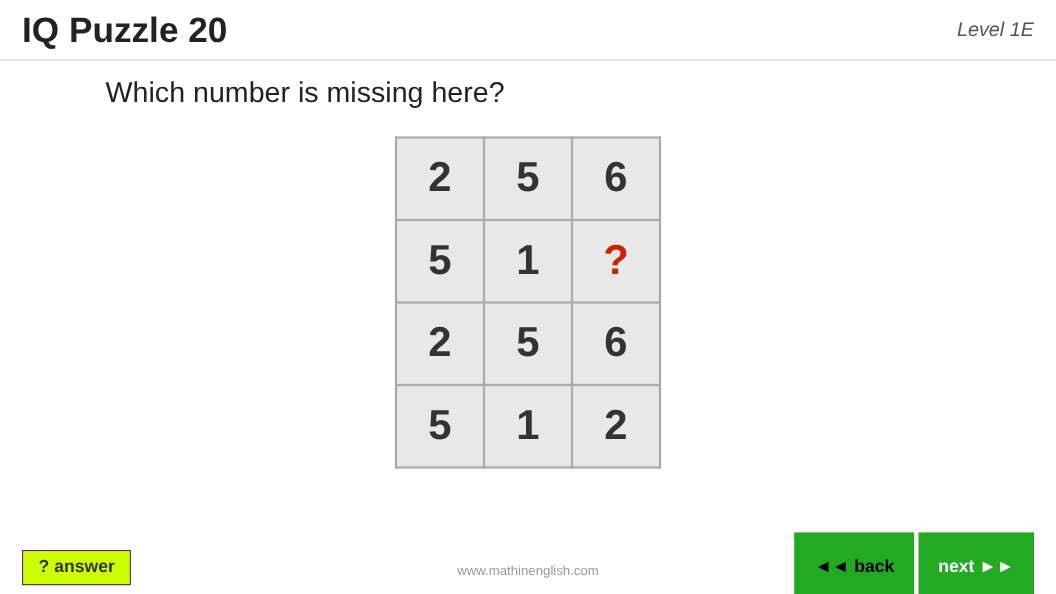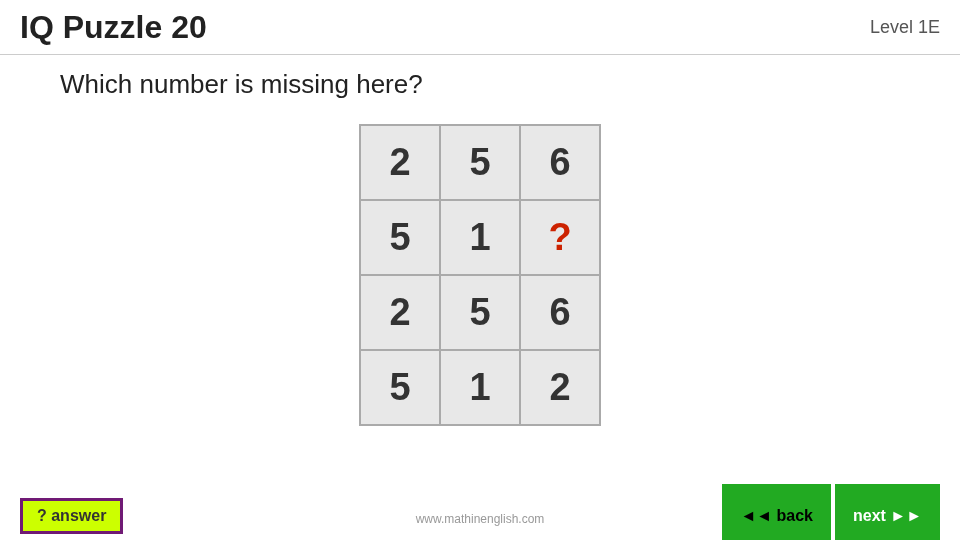--- a/index.html
+++ b/index.html
@@ -27,27 +27,29 @@
       font-weight: bold;
       color: #222;
     }
     #header .level {
       position: absolute;
       right: 20px;
       top: 50%;
       transform: translateY(-50%);
       font-size: 18px;
       color: #555;
+      font-style: italic;
     }
 
     
     #subtitle {
       font-size: 26px;
       color: #222;
       padding: 14px 60px;
+      margin-left: 36px;
     }
 
     
     #main {
       display: flex;
       justify-content: center;
       align-items: flex-start;
       padding-top: 10px;
     }
 
@@ -80,21 +82,21 @@
       height: 48px;
       display: flex;
       align-items: center;
       justify-content: space-between;
       padding: 0 20px;
     }
 
     .btn-answer {
       background: #ccff00;
       color: #333;
-      border: 3px solid #701a75;
+      border: 1px solid #701a75;
       font-size: 16px;
       padding: 6px 14px;
       cursor: pointer;
       font-weight: bold;
     }
 
     .website {
       font-size: 12px;
       color: #999;
       position: absolute;

